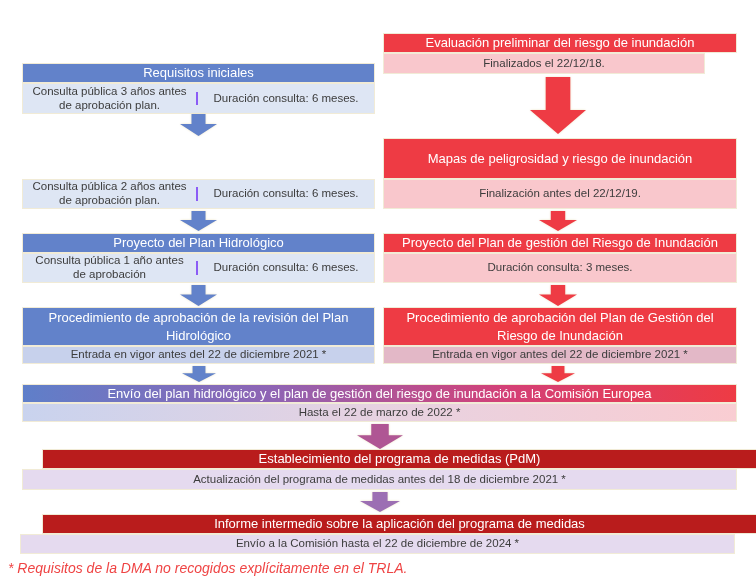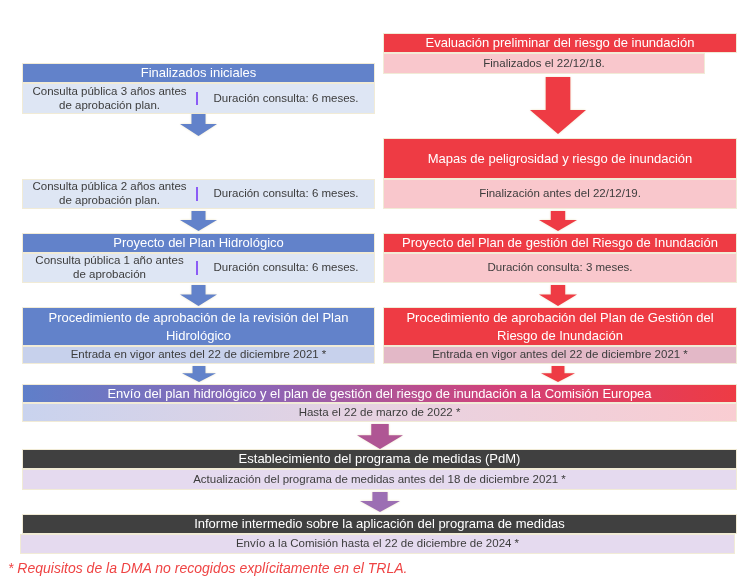--- a/index.html
+++ b/index.html
@@ -17,21 +17,21 @@
     font-size:11.5px; color:#3c3c3c; line-height:1.18; text-align:center;
     display:flex; align-items:center; justify-content:center;
     border:1px solid #f1ebd6; padding:0 4px;
   }
   .blue       { background:#6282CA; }
   .blue-light { background:#DEE6F4; }
   .blue-note  { background:#C7D1EC; }
   .red        { background:#EE3B44; }
   .red-light  { background:#F9C7CC; }
   .red-note   { background:#E3B8C7; }
-  .purple       { background:#404040; }
+  .purple       { background:#b91c1c;margin-left:20px; }
   .purple-light { background:#E5DAEF; }
   .grad-head {
     background:linear-gradient(90deg,#5F7FC9 0%,#8F64B4 35%,#D44076 68%,#EE3B44 100%);
   }
   .grad-sub {
     background:linear-gradient(90deg,#C9D3EE 0%,#E7D2E1 50%,#F9CDD2 100%);
   }
   .cells { display:grid; grid-template-columns:49.3% 50.7%; padding:0; }
   .cell {
     display:flex; align-items:center; justify-content:center;
@@ -49,21 +49,21 @@
   .footnote {
     position:absolute; font-size:14px; font-style:italic; color:#ef4444;
     white-space:nowrap;
   }
 </style>
 </head>
 <body>
 
 <div class="canvas">
 
-  <div class="box head blue" style="left:22px;top:63px;width:353px;height:20px">Finalizados iniciales</div>
+  <div class="box head blue" style="left:22px;top:63px;width:353px;height:20px">Requisitos iniciales</div>
   <div class="box sub blue-light cells" style="left:22px;top:83px;width:353px;height:31px">
     <div class="cell">Consulta pública 3 años antes de aprobación plan.</div>
     <div class="cell cell-r">Duración consulta: 6 meses.</div>
   </div>
   <div class="arr" style="left:180px;top:114px;width:37px;height:22px">
     <div class="shape arrow-sm a-blue"></div>
   </div>
 
   <div class="box sub blue-light cells" style="left:22px;top:179px;width:353px;height:30px">
     <div class="cell">Consulta pública 2 años antes de aprobación plan.</div>

